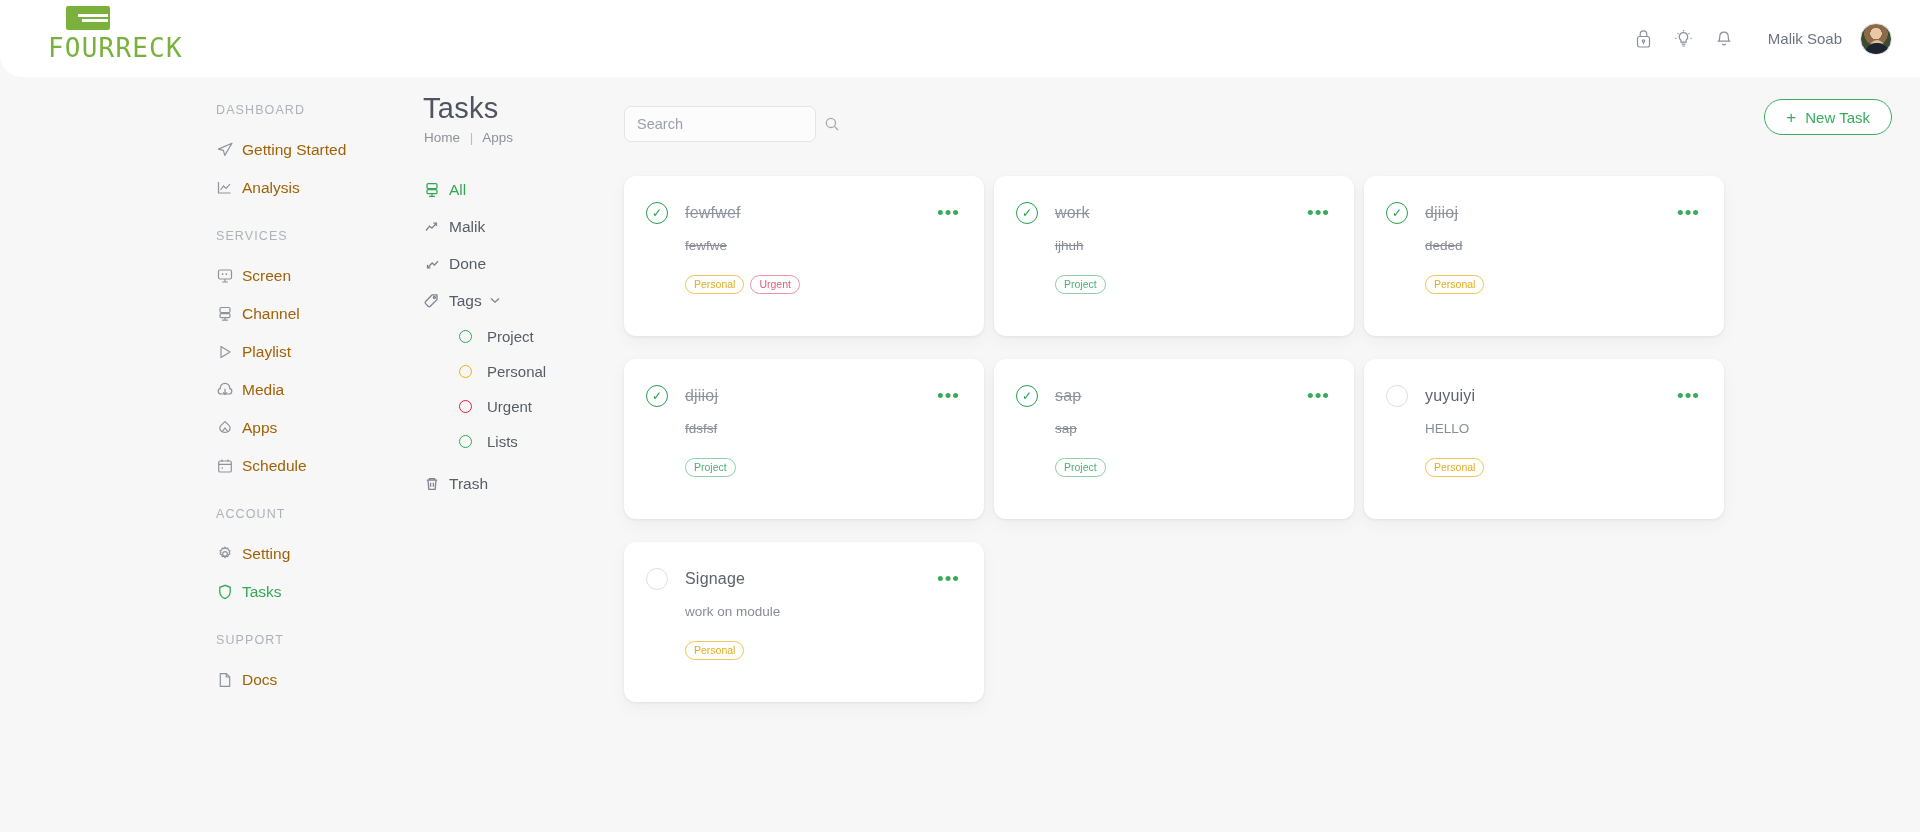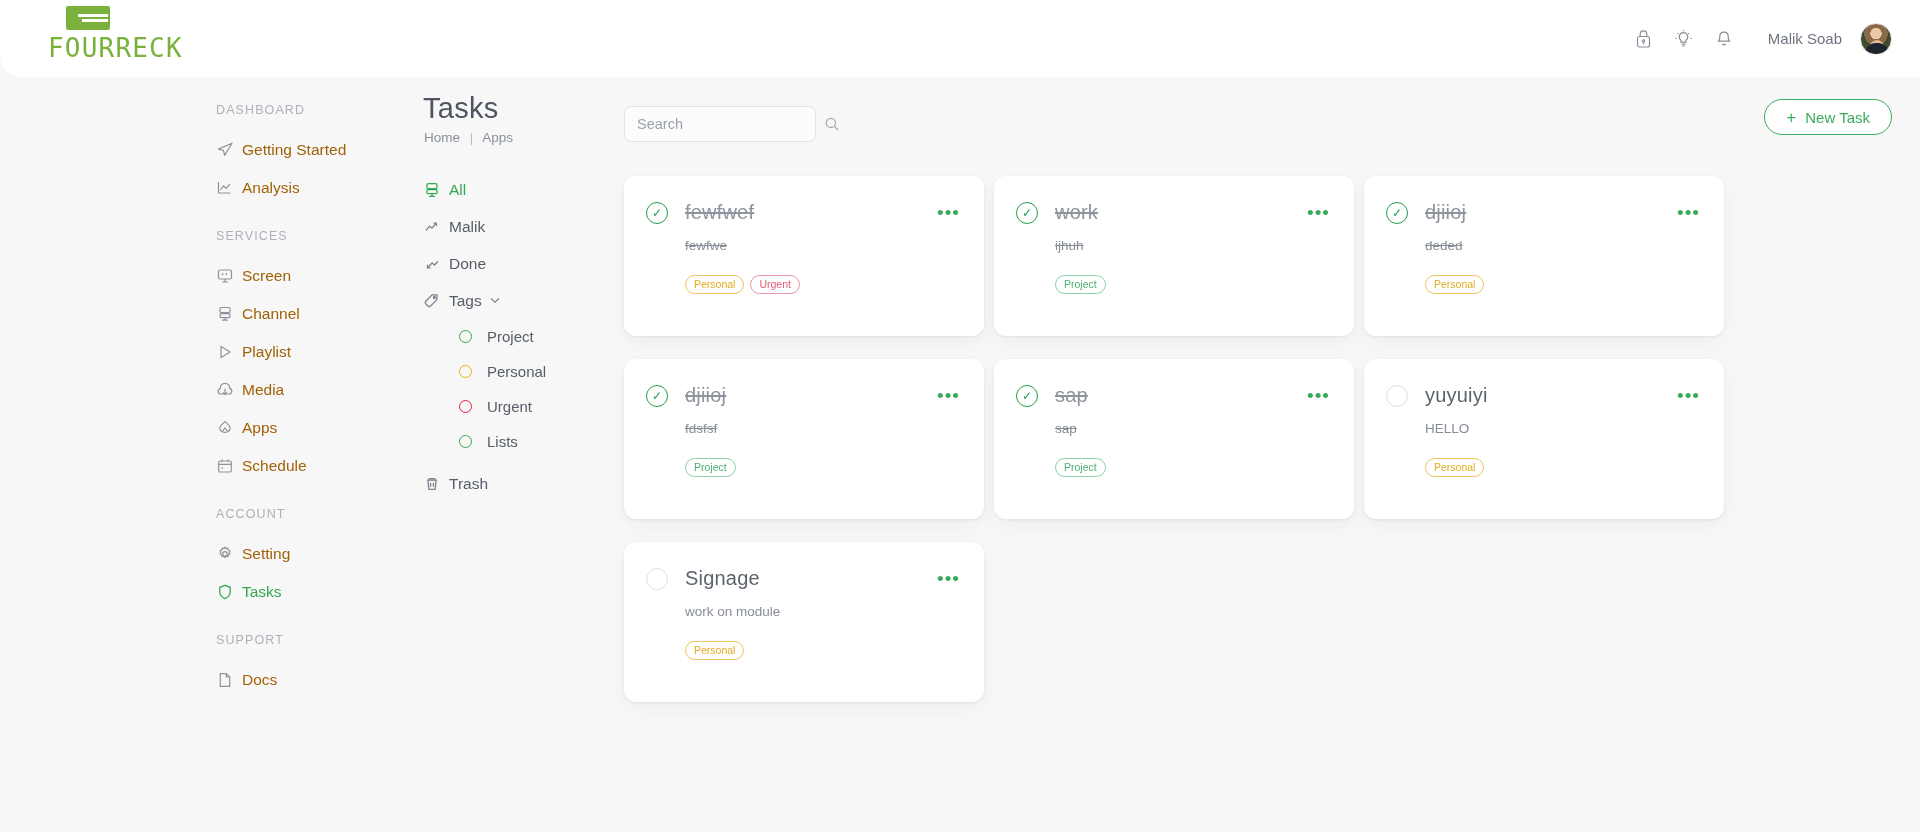--- a/index.html
+++ b/index.html
@@ -157,21 +157,21 @@
     padding: 25px 22px 0 22px; position: relative;
   }
   .card-head { display: flex; align-items: center; }
   .check {
     width: 22px; height: 22px; border-radius: 50%; border: 1.6px solid #dcdfe4;
     flex: 0 0 22px; display: flex; align-items: center; justify-content: center;
     cursor: pointer; color: transparent; font-size: 12px;
   }
   .check.done { border-color: #22a04a; color: #22a04a; }
   .card-title {
-    margin-left: 17px; font-size: 20px; color: #5d636e; flex: 1;
+    margin-left: 17px; font-size: 16px; color: #5d636e; flex: 1;
     letter-spacing: .2px;
   }
   .card-title.done { text-decoration: line-through; color: #8e949e; }
   .card-menu {
     color: #39ab5c; font-size: 19px; letter-spacing: 1px; line-height: .6;
     cursor: pointer; padding: 6px 2px;
   }
   .card-desc {
     margin-left: 39px; margin-top: 14px; font-size: 13.5px; color: #878d97;
   }

